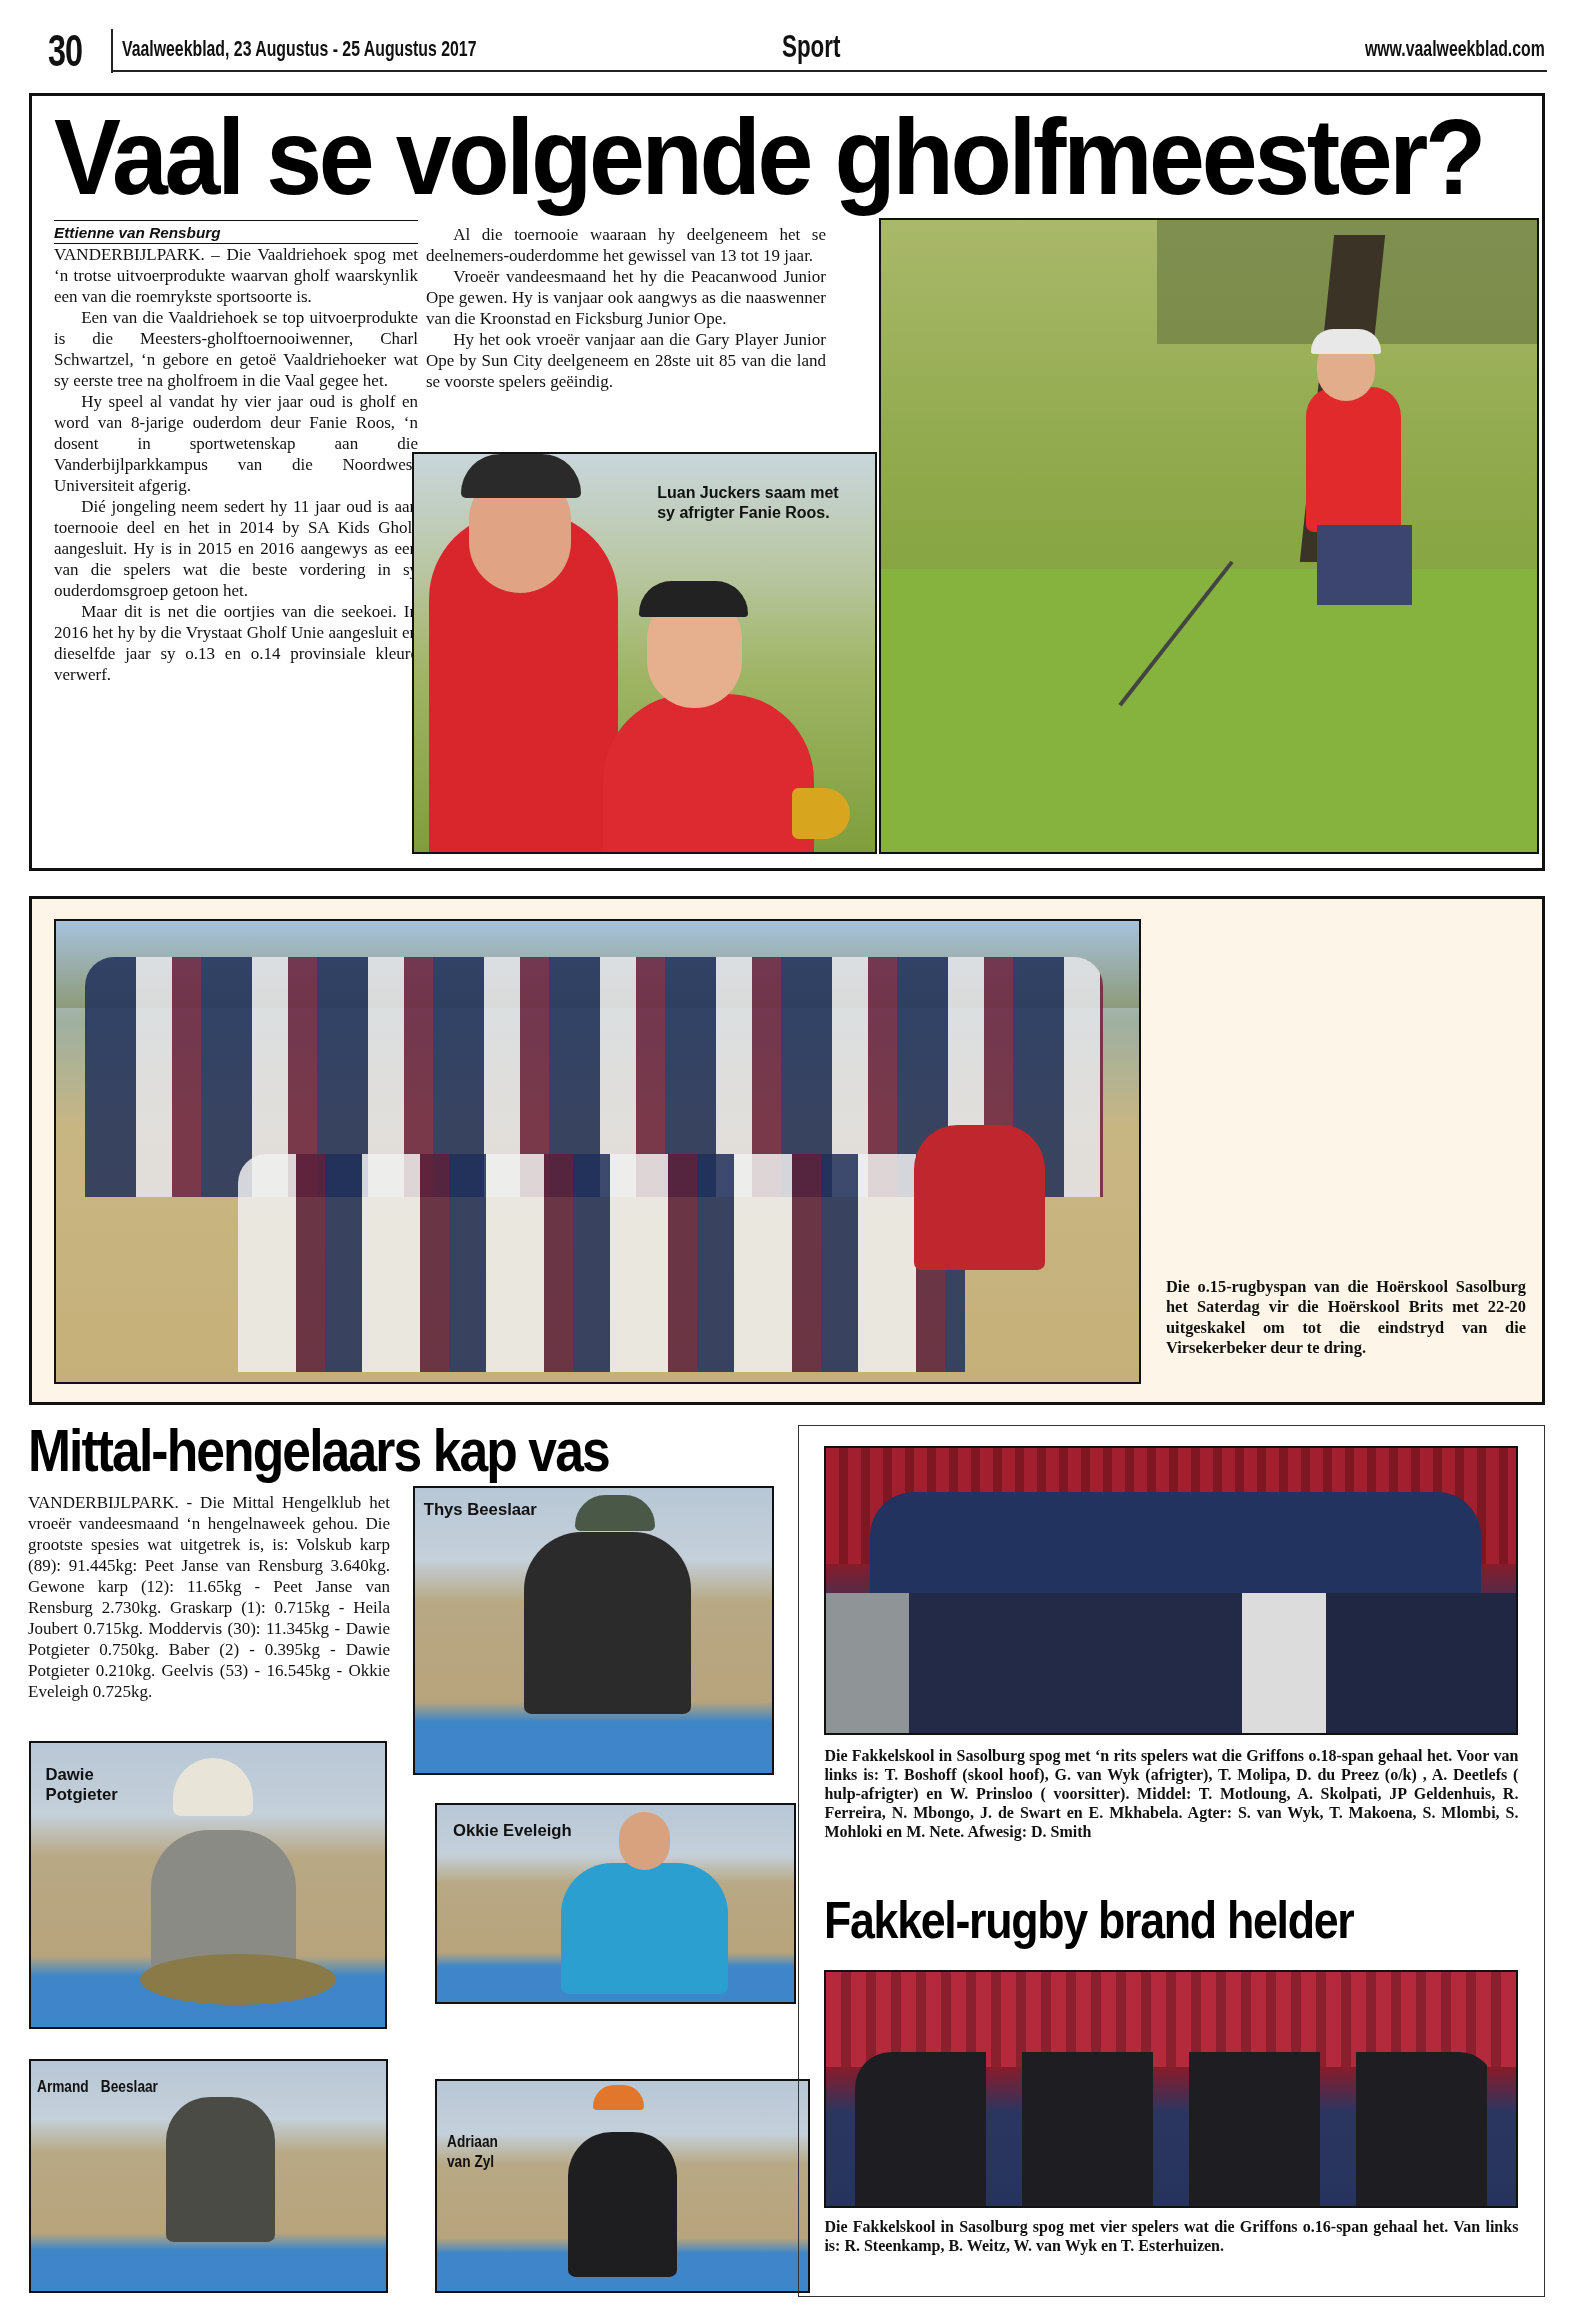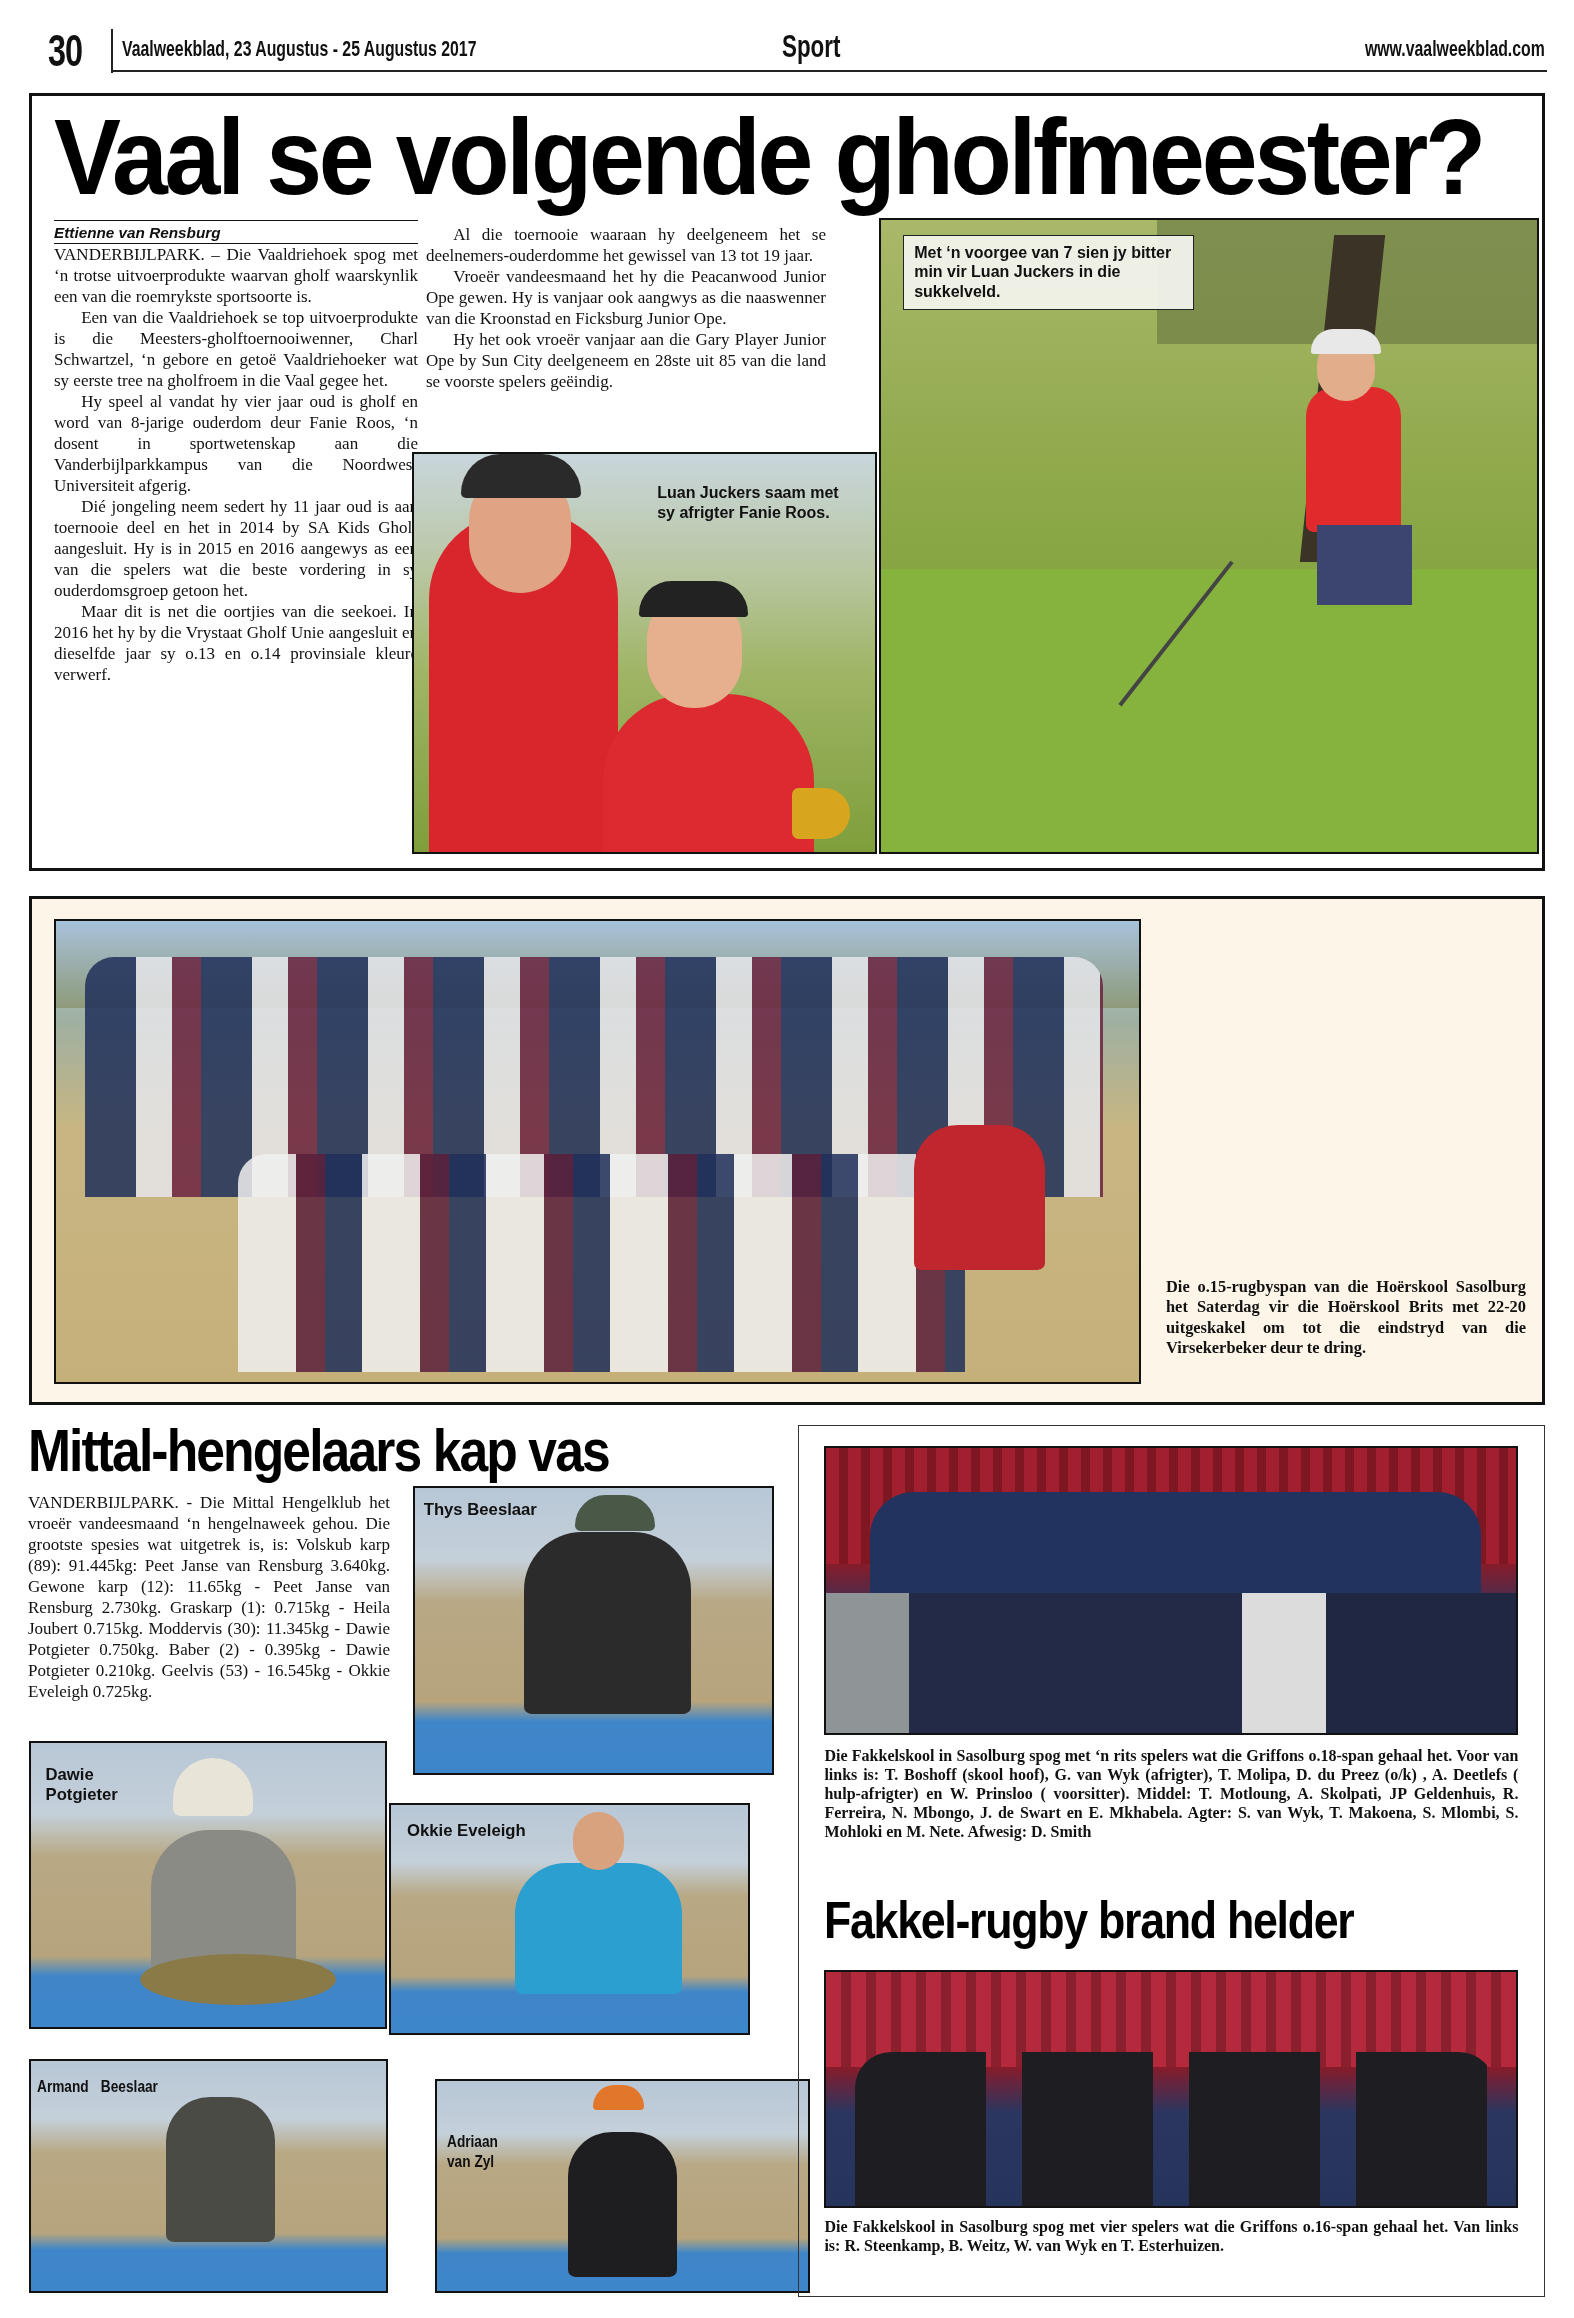--- a/index.html
+++ b/index.html
@@ -77,23 +77,20 @@
 
   <div class="abs photo golf2" style="left:847px;top:122px;width:660px;height:636px;">
     <div class="abs" style="left:276px;top:0;width:384px;height:124px;background:#6d7d44;opacity:.7;"></div>
     <div class="abs" style="left:436px;top:14.5px;width:51px;height:327px;background:#3c3327;transform:skewX(-6deg);"></div>
     <div class="abs" style="left:0;top:349px;width:660px;height:287px;background:#86b23e;"></div>
     <div class="abs" style="left:425px;top:167px;width:95px;height:145px;background:#e02a2c;border-radius:29px 29px 7.3px 7.3px;"></div>
     <div class="abs" style="left:436px;top:116px;width:58px;height:65px;background:#e2ad8b;border-radius:29px;"></div>
     <div class="abs" style="left:430px;top:109px;width:70px;height:25px;background:#e8e8e8;border-radius:35px 35px 4.4px 4.4px;"></div>
     <div class="abs" style="left:436px;top:305px;width:95px;height:80px;background:#3c4470;"></div>
     <div class="abs" style="left:349px;top:342px;width:4.4px;height:182px;background:#444;transform:rotate(38deg);transform-origin:top;"></div>
-    <div class="abs caption-box" style="left:22px;top:14.5px;width:291px;">
-      <span>Met ‘n voorgee van 7 sien jy bitter min vir Luan Juckers in die sukkelveld.</span>
-    </div>
   </div>
 </div>
 
 <div class="abs box" style="left:29px;top:896px;width:1516px;height:509px;background:#fdf6e8;">
   <div class="abs photo rugby" style="left:22px;top:20.4px;width:1087px;height:465px;">
     <div class="abs" style="left:0;top:0;width:1087px;height:87px;background:linear-gradient(180deg,#a7c2db,#8e9a7a);"></div>
     <div class="abs" style="left:29px;top:36px;width:1018px;height:240px;background:repeating-linear-gradient(90deg,#1f2f5a 0 51px,#e6e6ea 51px 87px,#6b2340 87px 116px);opacity:.85;border-radius:29px 29px 0 0;"></div>
     <div class="abs" style="left:182px;top:233px;width:727px;height:218px;background:repeating-linear-gradient(90deg,#f0f0f0 0 58px,#5a1f3a 58px 87px,#1f2f5a 87px 124px);opacity:.85;border-radius:29px 29px 0 0;"></div>
     <div class="abs" style="left:858px;top:204px;width:131px;height:145px;background:#c0262e;border-radius:44px 44px 7.3px 7.3px;"></div>
   </div>
@@ -112,21 +109,21 @@
   <div class="abs name-tag" style="left:8.7px;top:11.6px;">Thys Beeslaar</div>
 </div>
 
 <div class="abs photo fish" style="left:29px;top:1741px;width:358px;height:288px;">
   <div class="abs" style="left:120px;top:87px;width:145px;height:145px;background:#8b8b86;border-radius:58px 58px 7.3px 7.3px;"></div>
   <div class="abs" style="left:142px;top:14.5px;width:80px;height:58px;background:#e8e4d8;border-radius:40px 40px 7.3px 7.3px;"></div>
   <div class="abs" style="left:109px;top:211px;width:196px;height:51px;background:#8a7a48;border-radius:50%;"></div>
   <div class="abs name-tag" style="left:14.5px;top:22px;width:87px;">Dawie Potgieter</div>
 </div>
 
-<div class="abs photo fish" style="left:389px;top:1803px;width:361px;height:232px;">
+<div class="abs photo fish" style="left:435px;top:1803px;width:361px;height:201px;">
   <div class="abs" style="left:124px;top:58px;width:167px;height:131px;background:#2a9fd0;border-radius:51px 51px 7.3px 7.3px;"></div>
   <div class="abs" style="left:182px;top:7.3px;width:51px;height:58px;background:#d9a27e;border-radius:25.4px;"></div>
   <div class="abs name-tag" style="left:16px;top:16px;">Okkie Eveleigh</div>
 </div>
 
 <div class="abs photo fish" style="left:29px;top:2059px;width:359px;height:234px;">
   <div class="abs" style="left:135px;top:36px;width:109px;height:145px;background:#4b4b46;border-radius:44px 44px 7.3px 7.3px;"></div>
   <div class="abs name-tag" style="left:5.8px;top:16px;word-spacing:10.2px;transform:scaleX(0.82);transform-origin:left top;">Armand Beeslaar</div>
 </div>
 

